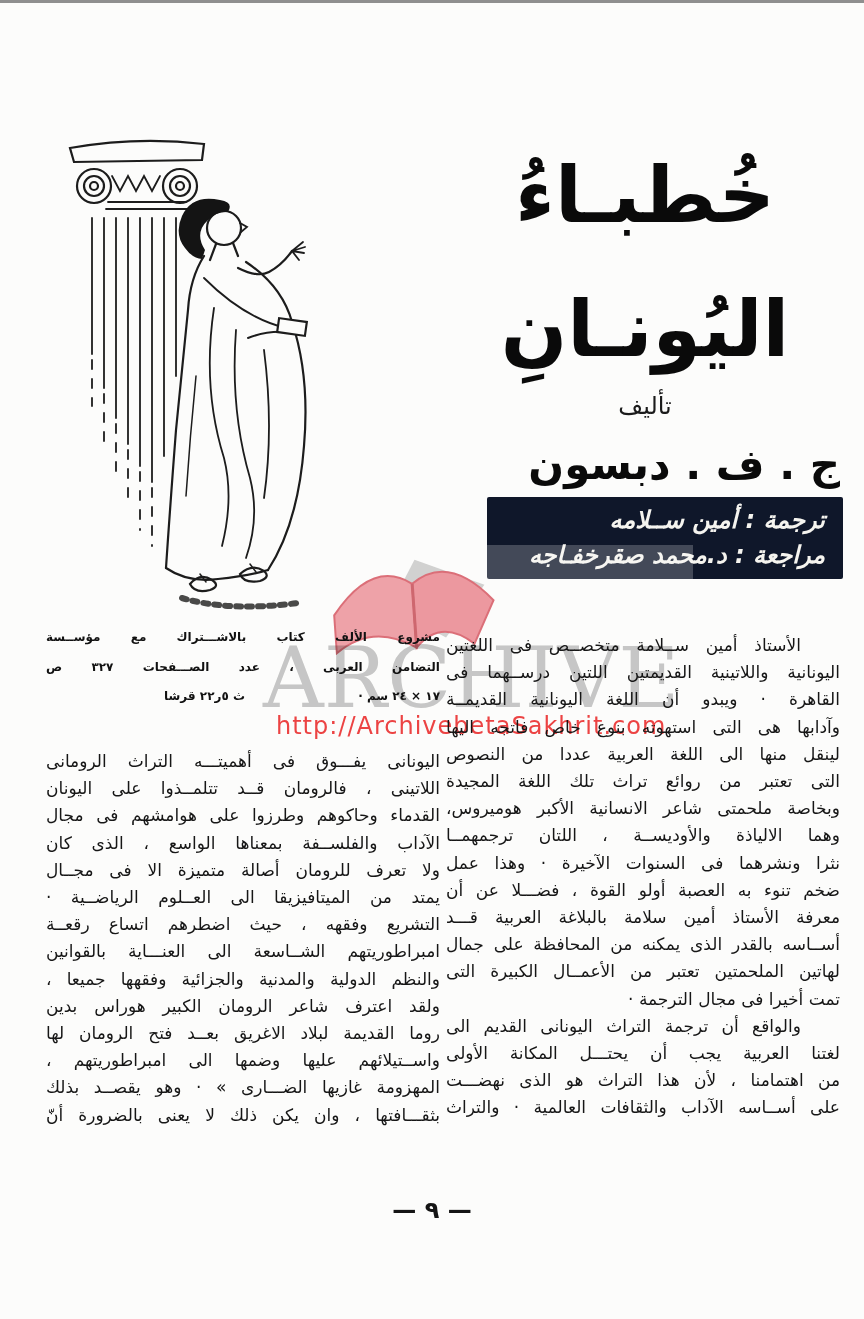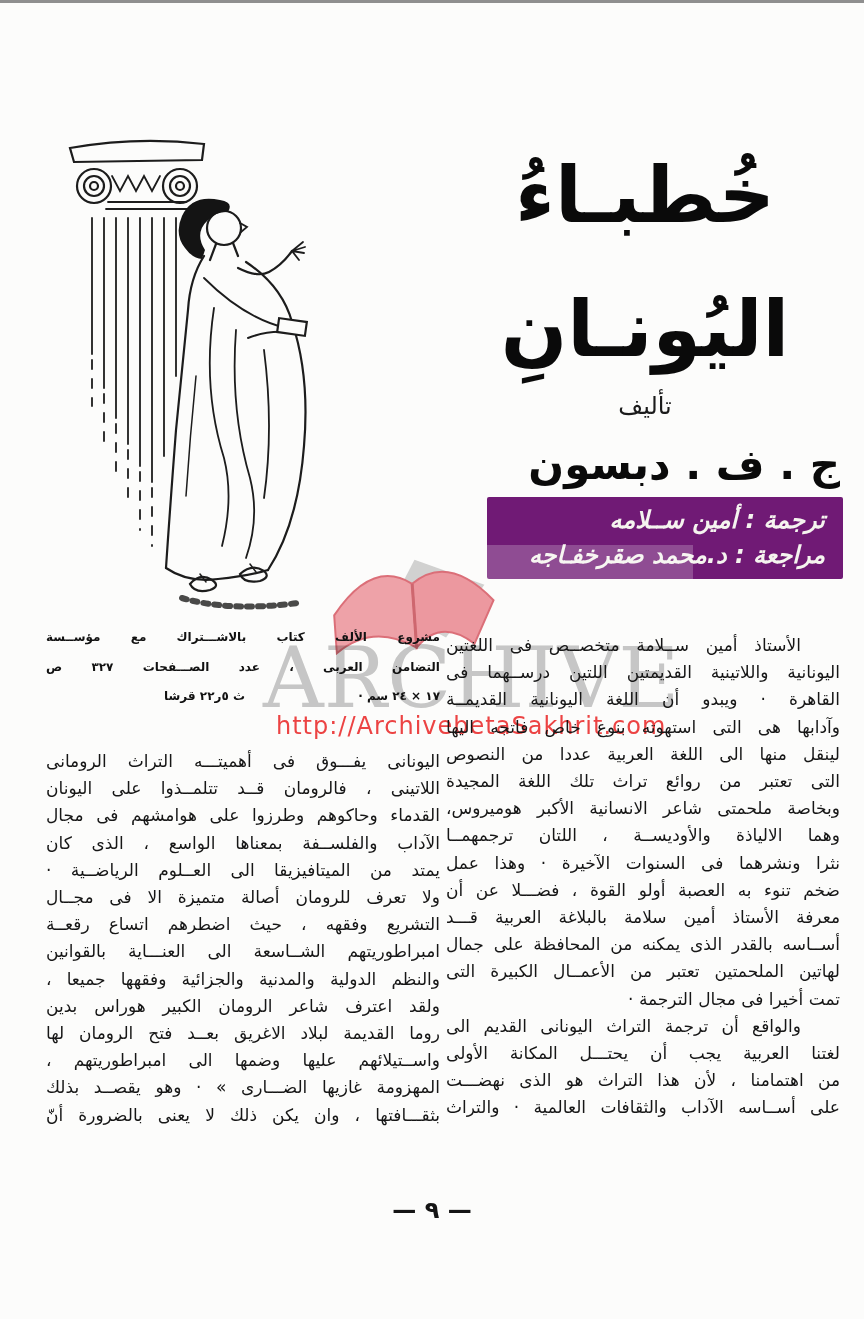--- a/index.html
+++ b/index.html
@@ -6,21 +6,21 @@
   .page{position:relative;width:864px;height:1319px;background:#fcfcfb;overflow:hidden;
         font-family:"DejaVu Sans",sans-serif;color:#1b1b1b;}
   .scan-border-top{position:absolute;top:0;left:0;width:864px;height:3px;background:#8f8f8f;}
 
   
   .title-block{position:absolute;top:128px;left:462px;width:366px;text-align:center;direction:rtl;}
   .title-line{font-size:78px;font-weight:bold;line-height:134px;letter-spacing:2px;color:#0a0a0a;}
   .byline{position:absolute;top:392px;left:462px;width:366px;text-align:center;font-size:24px;direction:rtl;}
   .author{position:absolute;top:440px;left:440px;width:400px;direction:rtl;
           font-size:42px;font-weight:bold;letter-spacing:4px;color:#0a0a0a;}
-  .credits{position:absolute;top:497px;left:487px;width:356px;height:82px;background:#701a75;
+  .credits{position:absolute;top:497px;left:487px;width:356px;height:82px;background:#0f172a;
            color:#f5f4ef;direction:rtl;padding:6px 18px 0 10px;box-sizing:border-box;border-radius:2px;}
   .credits::after{content:"";position:absolute;left:0;bottom:0;width:58%;height:42%;
                   background:rgba(255,255,255,.22);}
   .credit-line{font-size:24px;line-height:35px;font-style:italic;font-weight:bold;white-space:nowrap;}
 
   
   .project-note{position:absolute;top:623px;left:46px;width:394px;direction:rtl;
                 font-weight:bold;font-size:12px;line-height:29.5px;color:#111;}
   .note-last{display:flex;flex-direction:row;direction:rtl;padding-left:118px;
              justify-content:space-between;font-weight:bold;}
@@ -167,22 +167,22 @@
       <div class="text-line indent">والواقع أن ترجمة التراث اليونانى القديم الى</div>
       <div class="text-line">لغتنا العربية يجب أن يحتـــل المكانة الأولى</div>
       <div class="text-line">من اهتمامنا ، لأن هذا التراث هو الذى نهضـــت</div>
       <div class="text-line">على أســاسه الآداب والثقافات العالمية · والتراث</div>
     </div>
   <div class="col col-left">
       <div class="text-line">اليونانى يفـــوق فى أهميتـــه التراث الرومانى</div>
       <div class="text-line">اللاتينى ، فالرومان قــد تتلمــذوا على اليونان</div>
       <div class="text-line">القدماء وحاكوهم وطرزوا على هوامشهم فى مجال</div>
       <div class="text-line">الآداب والفلســفة بمعناها الواسع ، الذى كان</div>
+      <div class="text-line">ولا تعرف للرومان أصالة متميزة الا فى مجــال</div>
       <div class="text-line">يمتد من الميتافيزيقا الى العــلوم الرياضــية ·</div>
-      <div class="text-line">ولا تعرف للرومان أصالة متميزة الا فى مجــال</div>
       <div class="text-line">التشريع وفقهه ، حيث اضطرهم اتساع رقعــة</div>
       <div class="text-line">امبراطوريتهم الشــاسعة الى العنـــاية بالقوانين</div>
       <div class="text-line">والنظم الدولية والمدنية والجزائية وفقهها جميعا ،</div>
       <div class="text-line">ولقد اعترف شاعر الرومان الكبير هوراس بدين</div>
       <div class="text-line">روما القديمة لبلاد الاغريق بعــد فتح الرومان لها</div>
       <div class="text-line">واســتيلائهم عليها وضمها الى امبراطوريتهم ،</div>
       <div class="text-line">المهزومة غازيها الضـــارى » · وهو يقصــد بذلك</div>
       <div class="text-line">بثقـــافتها ، وان يكن ذلك لا يعنى بالضرورة أنّ</div>
     </div>
 

